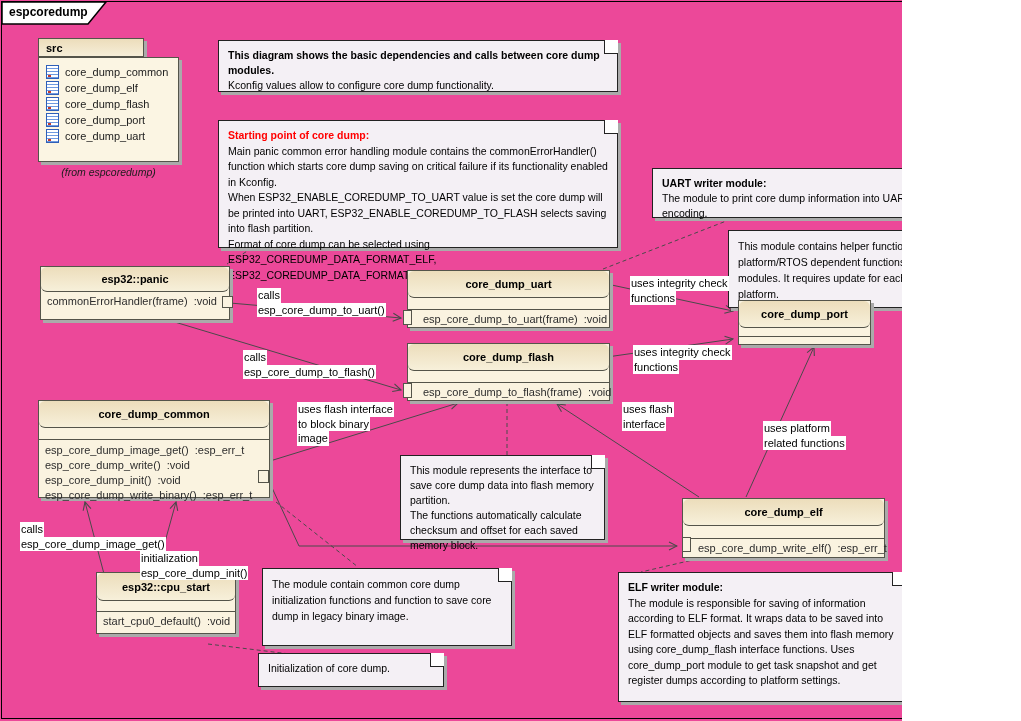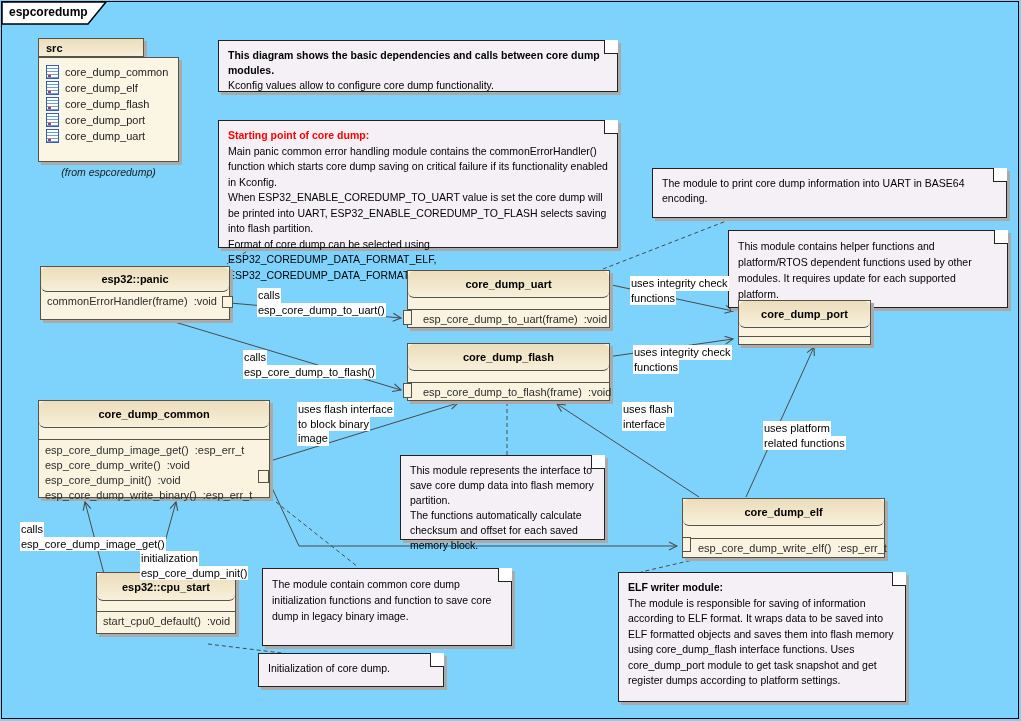--- a/index.html
+++ b/index.html
@@ -1,16 +1,16 @@
 <!DOCTYPE html>
 <html><head>
 <meta charset="utf-8">
 <style>
   html,body{margin:0;padding:0;background:#fff;}
-  .canvas{position:relative;width:1021px;height:721px;background:#7dd3fc;
+  .canvas{position:relative;width:902px;height:721px;background:#ec4899;
           font-family:"Liberation Sans",sans-serif;overflow:hidden;}
   .frame-border{position:absolute;left:1px;top:1px;width:1016px;height:716px;
           border:1.5px solid #000;z-index:0;}
   svg.lines{position:absolute;left:0;top:0;z-index:1;pointer-events:none;}
   
   .frame-tab-label{position:absolute;left:9px;top:5px;font-size:12px;font-weight:bold;color:#000;z-index:4;}
   
   .pkg-tab{position:absolute;left:38px;top:38px;width:106px;height:19px;z-index:2;
            background:linear-gradient(#ecddbb,#f6eed8);border:1px solid #54544a;
            box-shadow:3px 3px 0 #aaa;font-size:11px;font-weight:bold;line-height:19px;padding-left:7px;box-sizing:border-box;}
@@ -116,20 +116,21 @@
   <div class="note" style="left:218px;top:120px;width:400px;height:128px;line-height:15.5px;">
     <div class="fold"></div>
     <div class="ntitle red">Starting point of core dump:</div>
     <div class="nbody">Main panic  common error handling module contains the commonErrorHandler() function which starts core dump saving on critical failure if its functionality enabled in Kconfig.
 When ESP32_ENABLE_COREDUMP_TO_UART value is set the core dump will be printed into UART, ESP32_ENABLE_COREDUMP_TO_FLASH selects saving into flash partition.
 Format of core dump can be selected using ESP32_COREDUMP_DATA_FORMAT_ELF, ESP32_COREDUMP_DATA_FORMAT_BIN.</div>
   </div>
 
   <div class="note" style="left:652px;top:168px;width:355px;height:50px;">
     <div class="fold"></div>
+    <div class="ntitle">UART writer module:</div>
     <div class="nbody">The module to print core dump information into UART in BASE64 encoding.</div>
   </div>
 
   <div class="note" style="left:728px;top:230px;width:280px;height:78px;line-height:16px;">
     <div class="fold"></div>
     <div class="nbody">This module contains helper functions and platform/RTOS dependent functions used by other modules. It requires update for each supported platform.</div>
   </div>
 
   <div class="note" style="left:400px;top:455px;width:205px;height:85px;">
     <div class="fold"></div>

